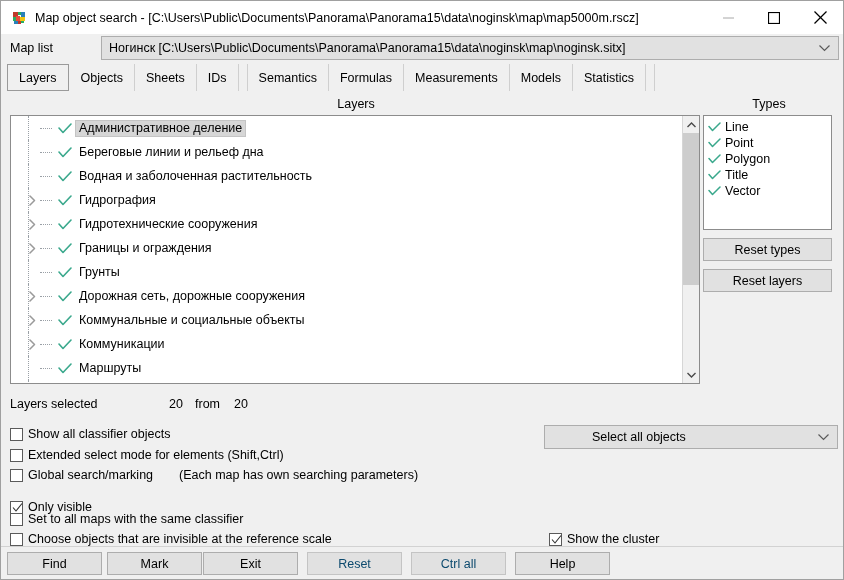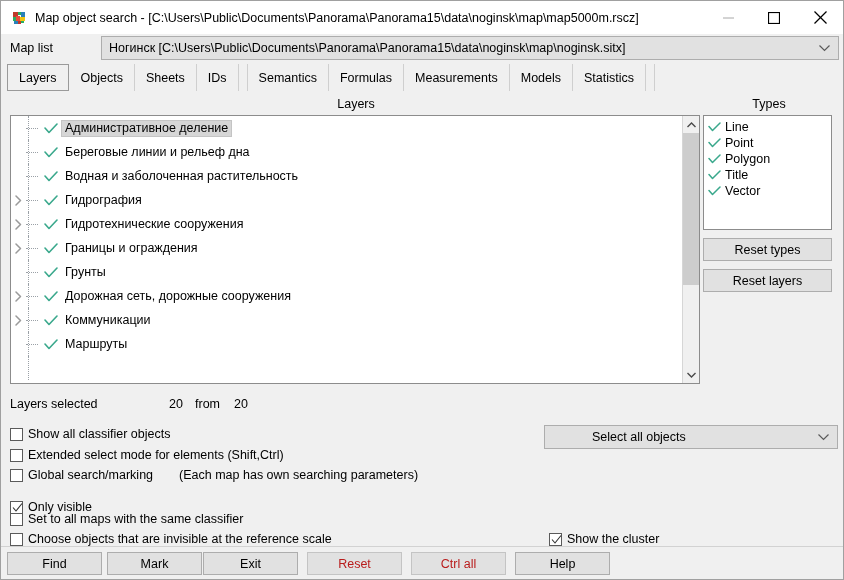--- a/index.html
+++ b/index.html
@@ -116,20 +116,21 @@
   }
   #tree-viewport {
     position: absolute; left: 0; top: 0;
     width: 672px; height: 267px;
     overflow: hidden;
   }
   .tree-row {
     position: relative;
     height: 24px;
     display: flex; align-items: center;
+    padding-left: 14px;
   }
   .tree-row .twisty {
     width: 14px; height: 24px;
     display: flex; align-items: center; justify-content: center;
     flex: 0 0 auto;
   }
   .tree-row .dots {
     width: 16px; height: 24px;
     flex: 0 0 auto;
     display: flex; align-items: center;
@@ -203,21 +204,21 @@
 
   
   .btn {
     background: #e1e1e1;
     border: 1px solid #adadad;
     display: flex; align-items: center; justify-content: center;
     font-size: 12.5px;
     color: #000;
     font-family: "Liberation Sans", sans-serif;
   }
-  .btn.disabled { color: #b91c1c; background: #e1e1e1; border-color: #c4c4c4; text-align: right; }
+  .btn.disabled { color: #0c4a6e; background: #e1e1e1; border-color: #c4c4c4; text-align: right; }
   #btn-reset-types  { position: absolute; left: 702px; top: 237px; width: 129px; height: 23px; }
   #btn-reset-layers { position: absolute; left: 702px; top: 268px; width: 129px; height: 23px; }
 
   
   #status-line { position: absolute; left: 9px; top: 396px; font-size: 12.5px; }
   #status-count { position: absolute; left: 168px; top: 396px; font-size: 12.5px; }
   #status-from  { position: absolute; left: 194px; top: 396px; font-size: 12.5px; }
   #status-total { position: absolute; left: 233px; top: 396px; font-size: 12.5px; }
 
   
@@ -491,20 +492,37 @@
             </svg>
           </span>
           <span class="dots">
             <i></i>
           </span>
           <span class="chk">
             <svg width="14" height="11" viewBox="0 0 14 11">
               <polyline points="1,5 5,9.5 13,1" fill="none" stroke="#3aa88c" stroke-width="1.6" stroke-linecap="round" stroke-linejoin="round"></polyline>
             </svg>
           </span>
+          <span class="lbl">Коммунальные и социальные объекты</span>
+        </div>
+        <div class="tree-row">
+          <span class="vline"></span>
+          <span class="twisty">
+            <svg width="7" height="11" viewBox="0 0 7 11">
+              <polyline points="1,1 5.5,5.5 1,10" fill="none" stroke="#9a9a9a" stroke-width="1.5" stroke-linecap="round" stroke-linejoin="round"></polyline>
+            </svg>
+          </span>
+          <span class="dots">
+            <i></i>
+          </span>
+          <span class="chk">
+            <svg width="14" height="11" viewBox="0 0 14 11">
+              <polyline points="1,5 5,9.5 13,1" fill="none" stroke="#3aa88c" stroke-width="1.6" stroke-linecap="round" stroke-linejoin="round"></polyline>
+            </svg>
+          </span>
           <span class="lbl">Коммуникации</span>
         </div>
         <div class="tree-row">
           <span class="vline"></span>
           <span class="twisty"></span>
           <span class="dots">
             <i></i>
           </span>
           <span class="chk">
             <svg width="14" height="11" viewBox="0 0 14 11">

